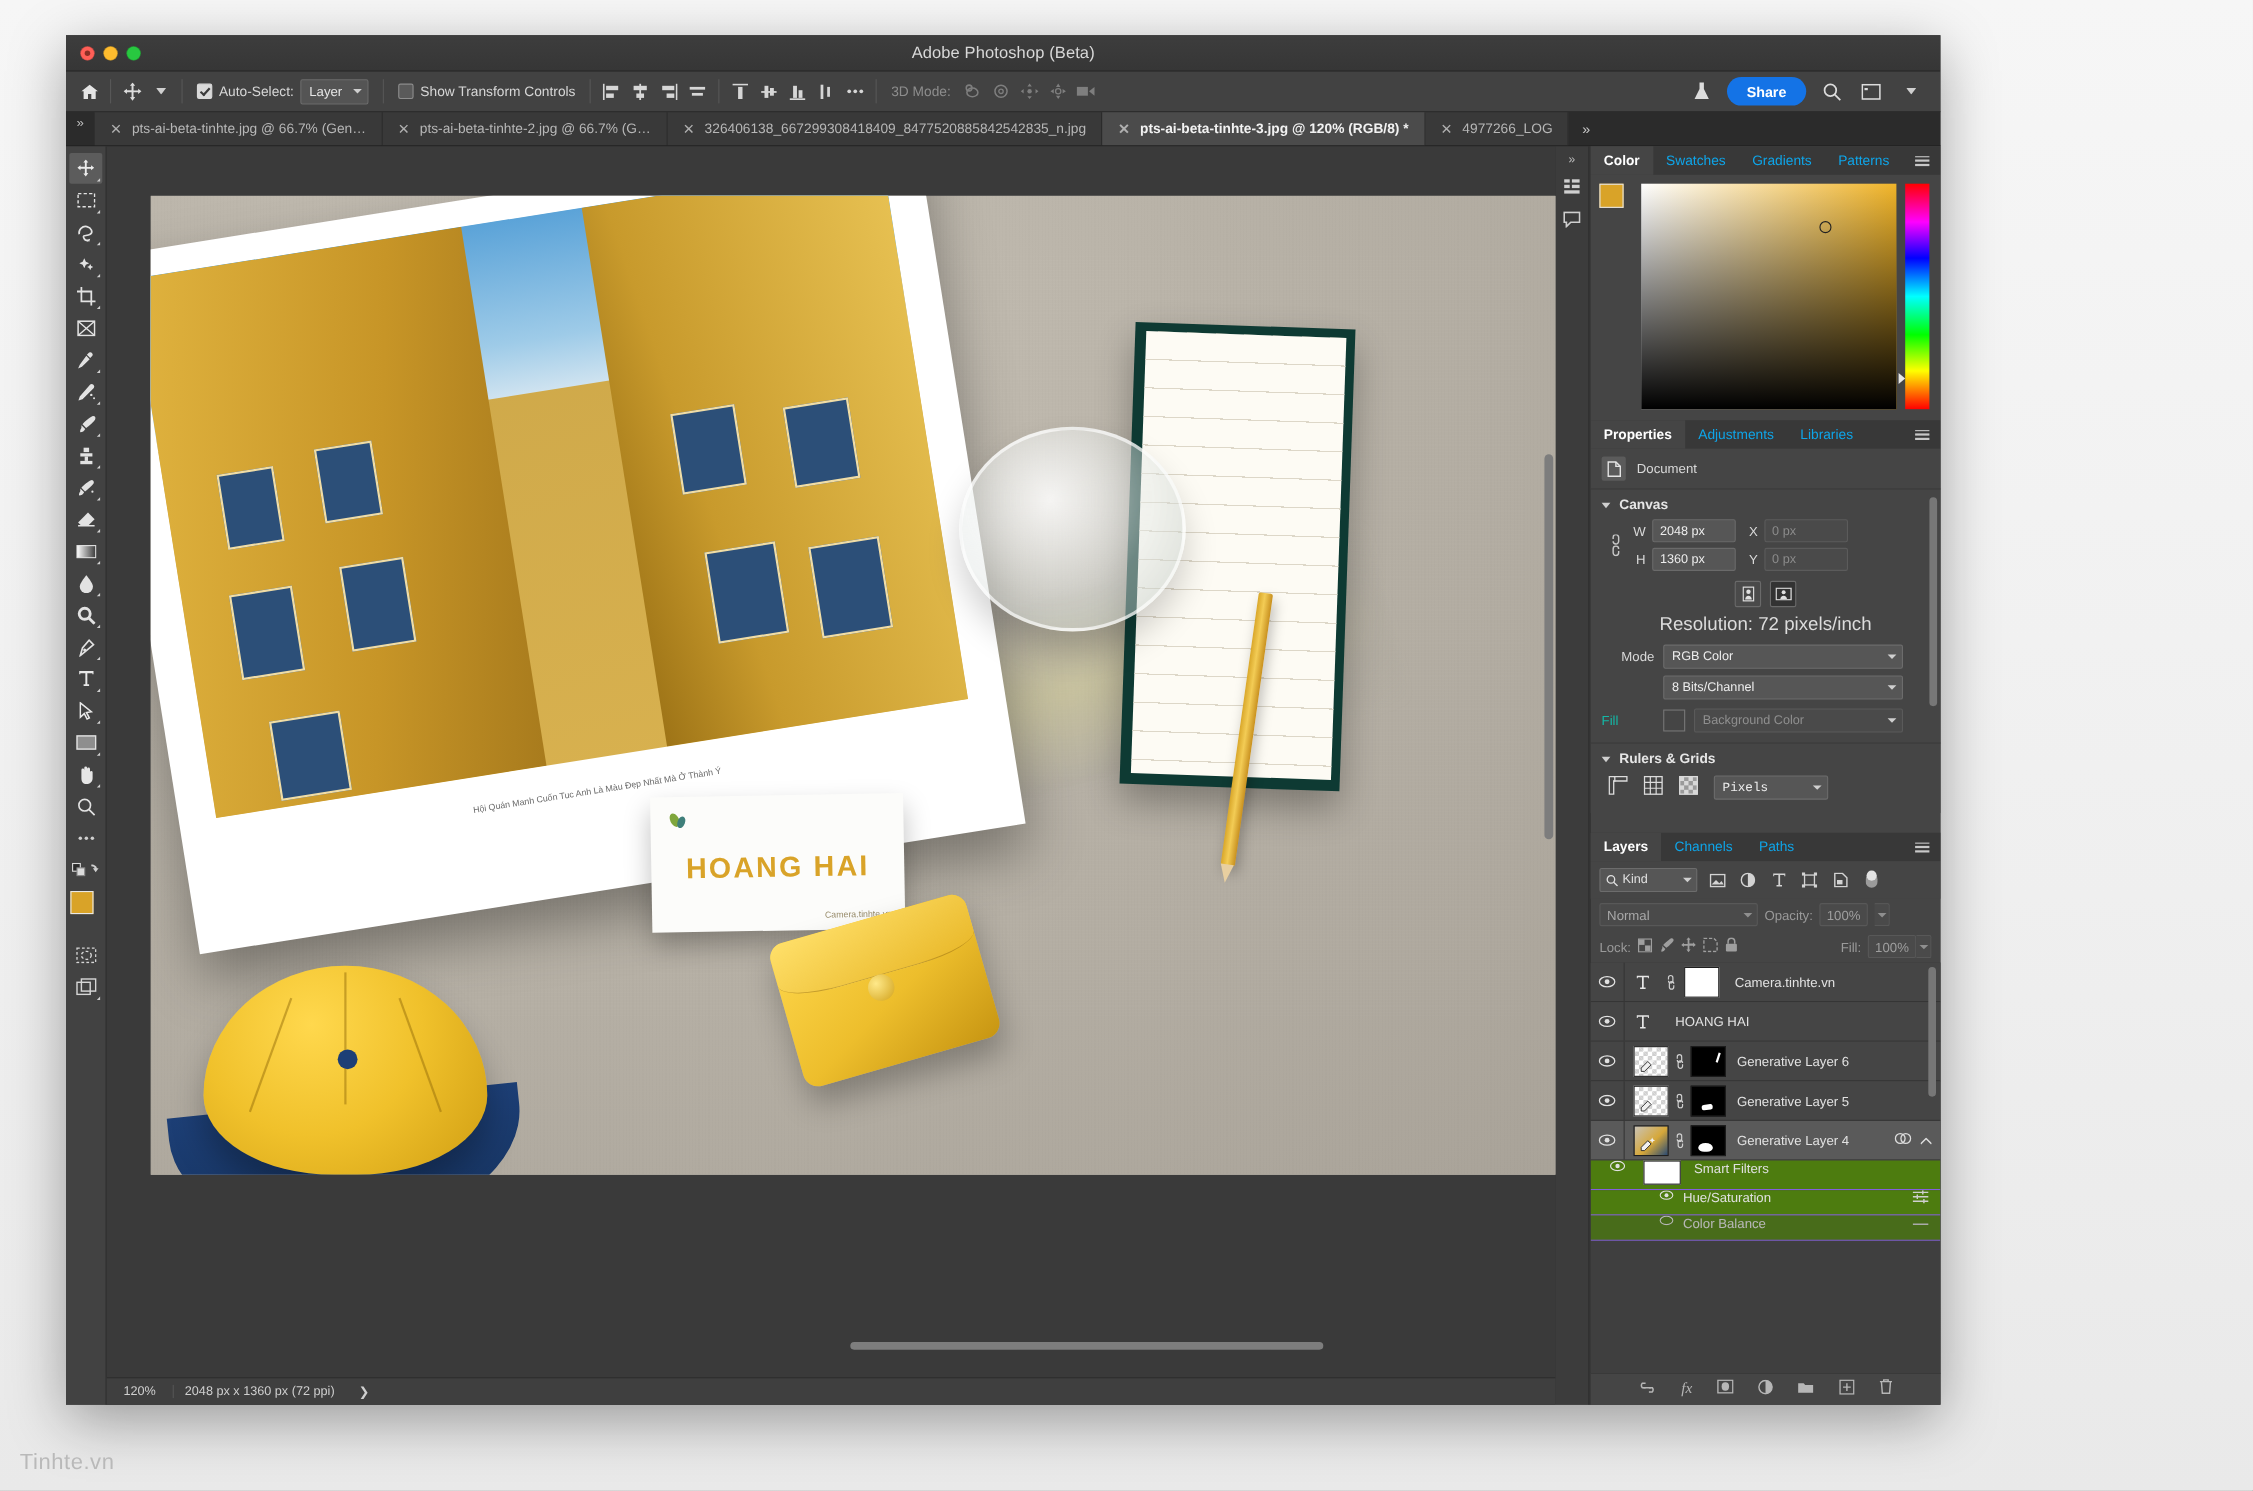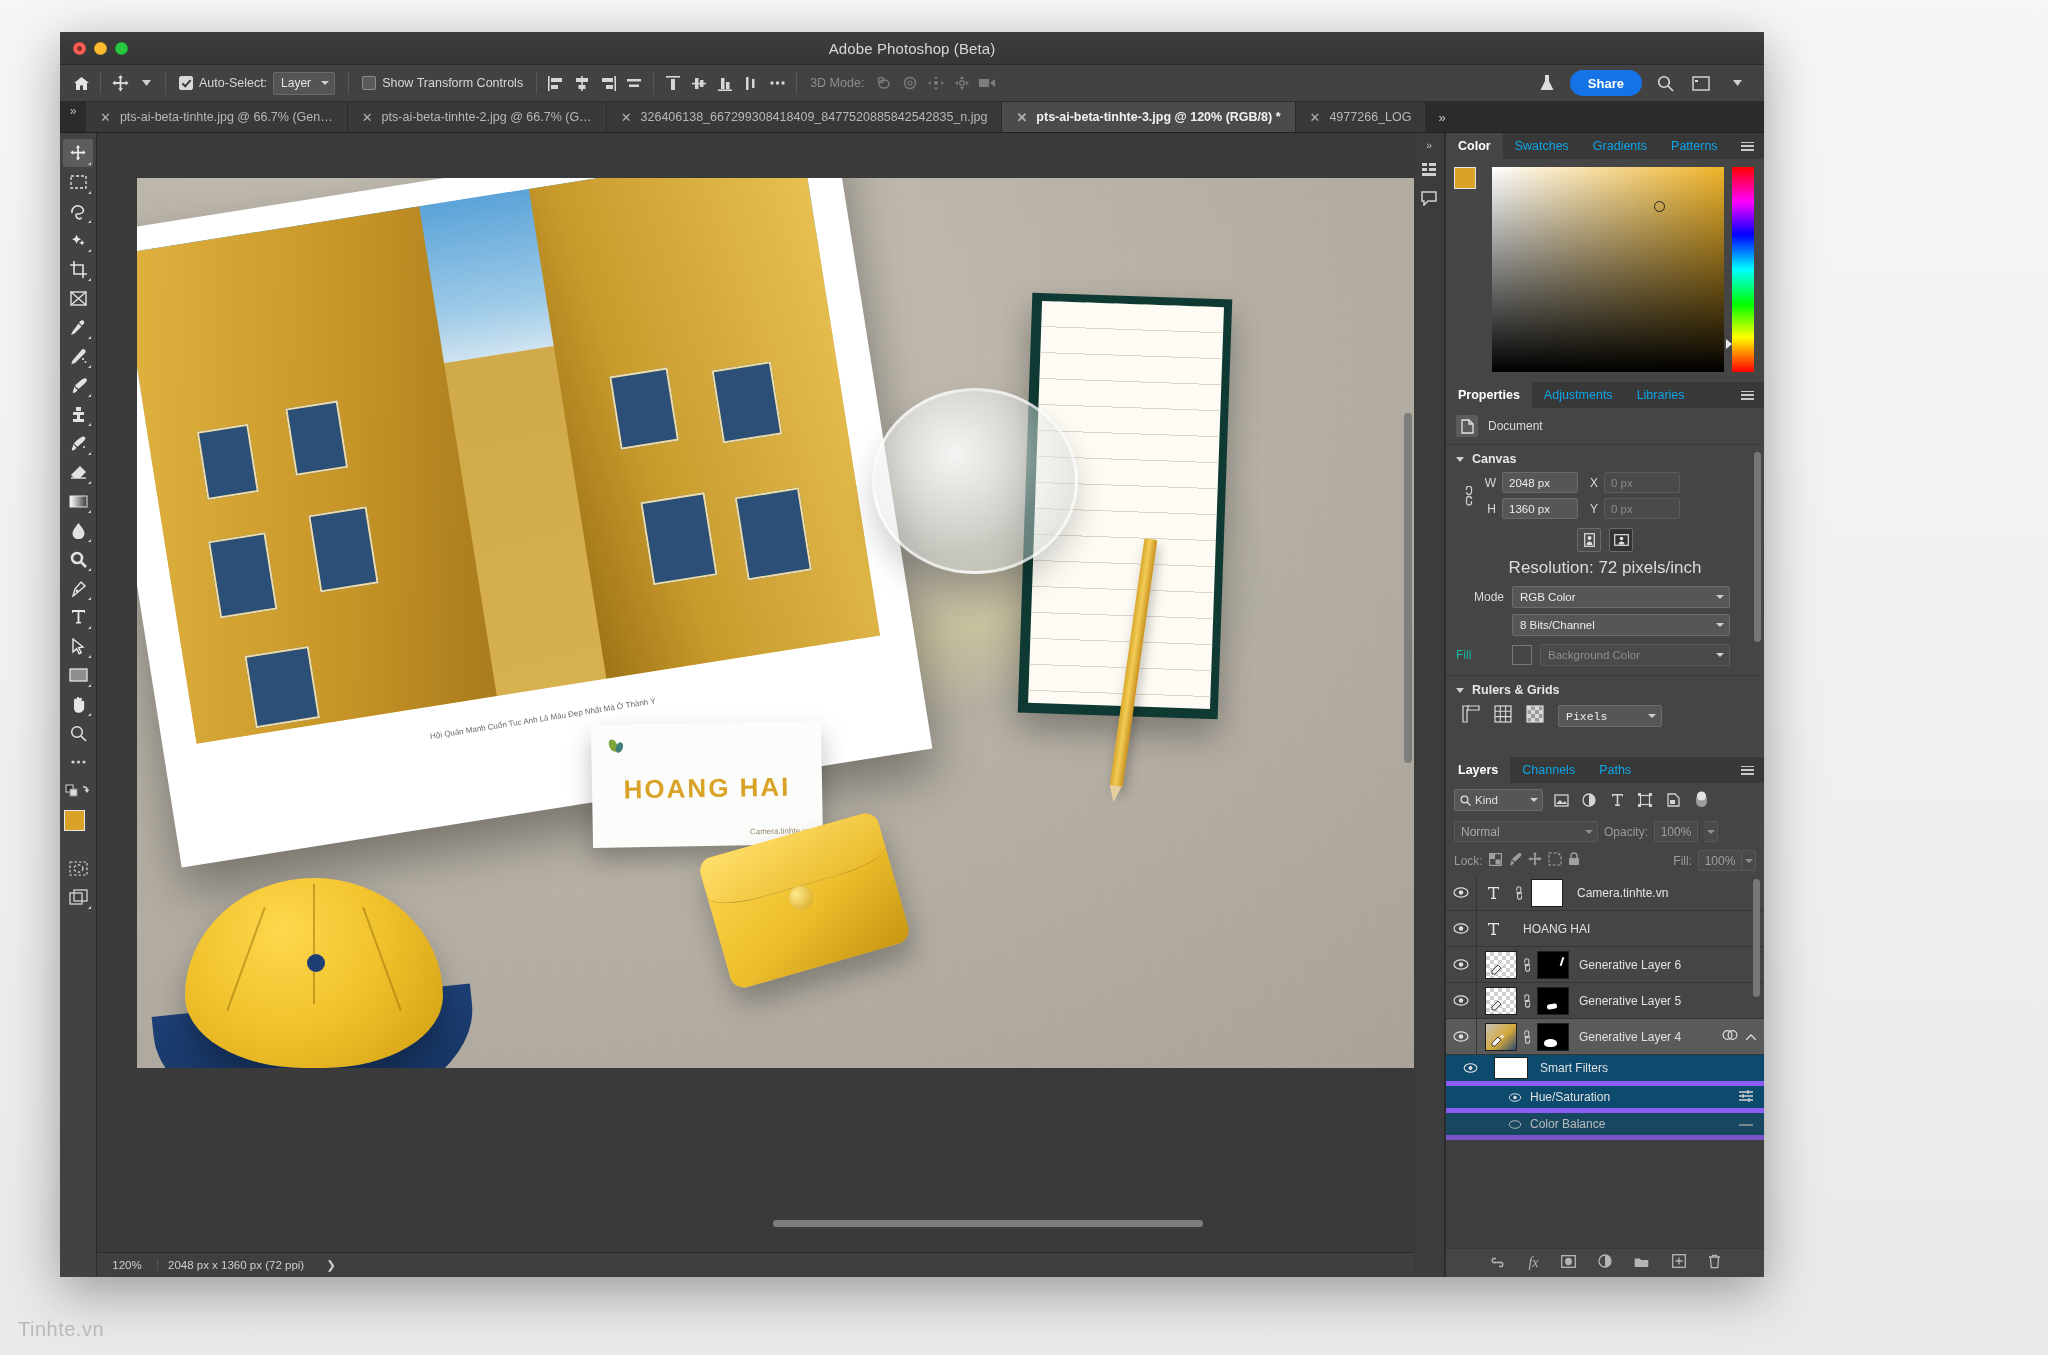--- a/index.html
+++ b/index.html
@@ -134,21 +134,21 @@
     background:#454545;}
   .layer-row.sel{background:#5a5a5a;}
   .eye{width:30px;display:flex;align-items:center;justify-content:center;}
   .lcol{border-left:1px solid #353535;height:100%;display:flex;align-items:center;}
   .thumb{width:30px;height:26px;margin:0 4px;border:1px solid #1e1e1e;background:#fff;}
   .thumb.checker{background-image:linear-gradient(45deg,#cfcfcf 25%,transparent 25%,transparent 75%,#cfcfcf 75%),
     linear-gradient(45deg,#cfcfcf 25%,#fff 25%,#fff 75%,#cfcfcf 75%);background-size:8px 8px;background-position:0 0,4px 4px;}
   .mask{width:30px;height:26px;border:1px solid #1e1e1e;background:#000;margin-left:2px;position:relative;}
   .lname{padding-left:10px;white-space:nowrap;}
   .link-ico{width:14px;display:flex;align-items:center;justify-content:center;color:#cfcfcf;font-size:11px;}
-  .sub-row{height:26px;display:flex;align-items:center;background:#0c4a6e;border-bottom:5px solid #8b5cf6;color:#e0e0e0;font-size:12px;}
+  .sub-row{height:26px;display:flex;background:#4d7c0f;border-bottom:1px solid #8b5cf6;color:#e0e0e0;font-size:12px;}
   .layers-foot{height:28px;background:#454545;border-top:1px solid #383838;display:flex;align-items:center;
     justify-content:center;gap:22px;color:#b6b6b6;}
   .tinhte{position:absolute;left:18px;bottom:14px;color:#b9b9b9;font-size:20px;letter-spacing:.5px;}
 
   
   .photo-bg{position:absolute;inset:0;background:
      radial-gradient(ellipse at 30% 20%, #c9c3b8 0%, #b8b2a7 45%, #a8a298 100%);}
   .grain{position:absolute;inset:0;opacity:.25;
     background-image:repeating-linear-gradient(0deg,rgba(255,255,255,.04) 0 1px,transparent 1px 3px),
     repeating-linear-gradient(90deg,rgba(0,0,0,.03) 0 1px,transparent 1px 3px);}

